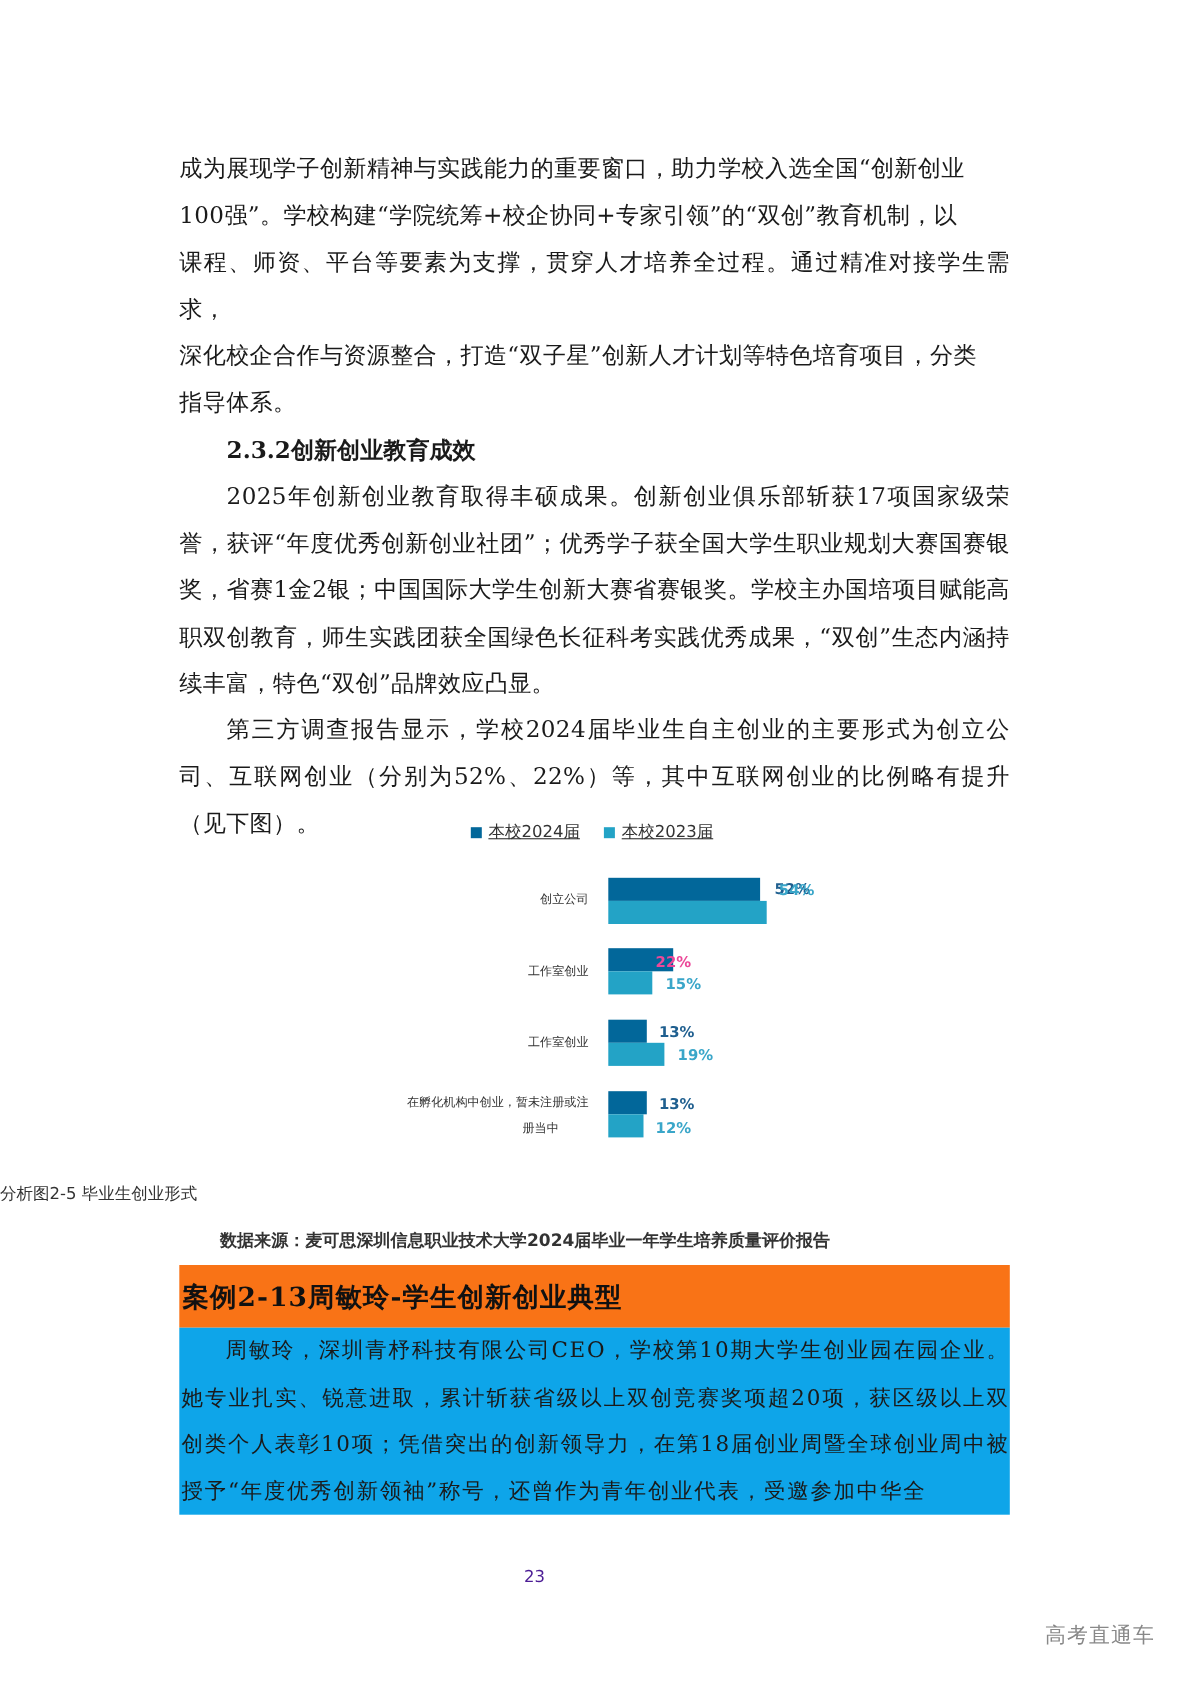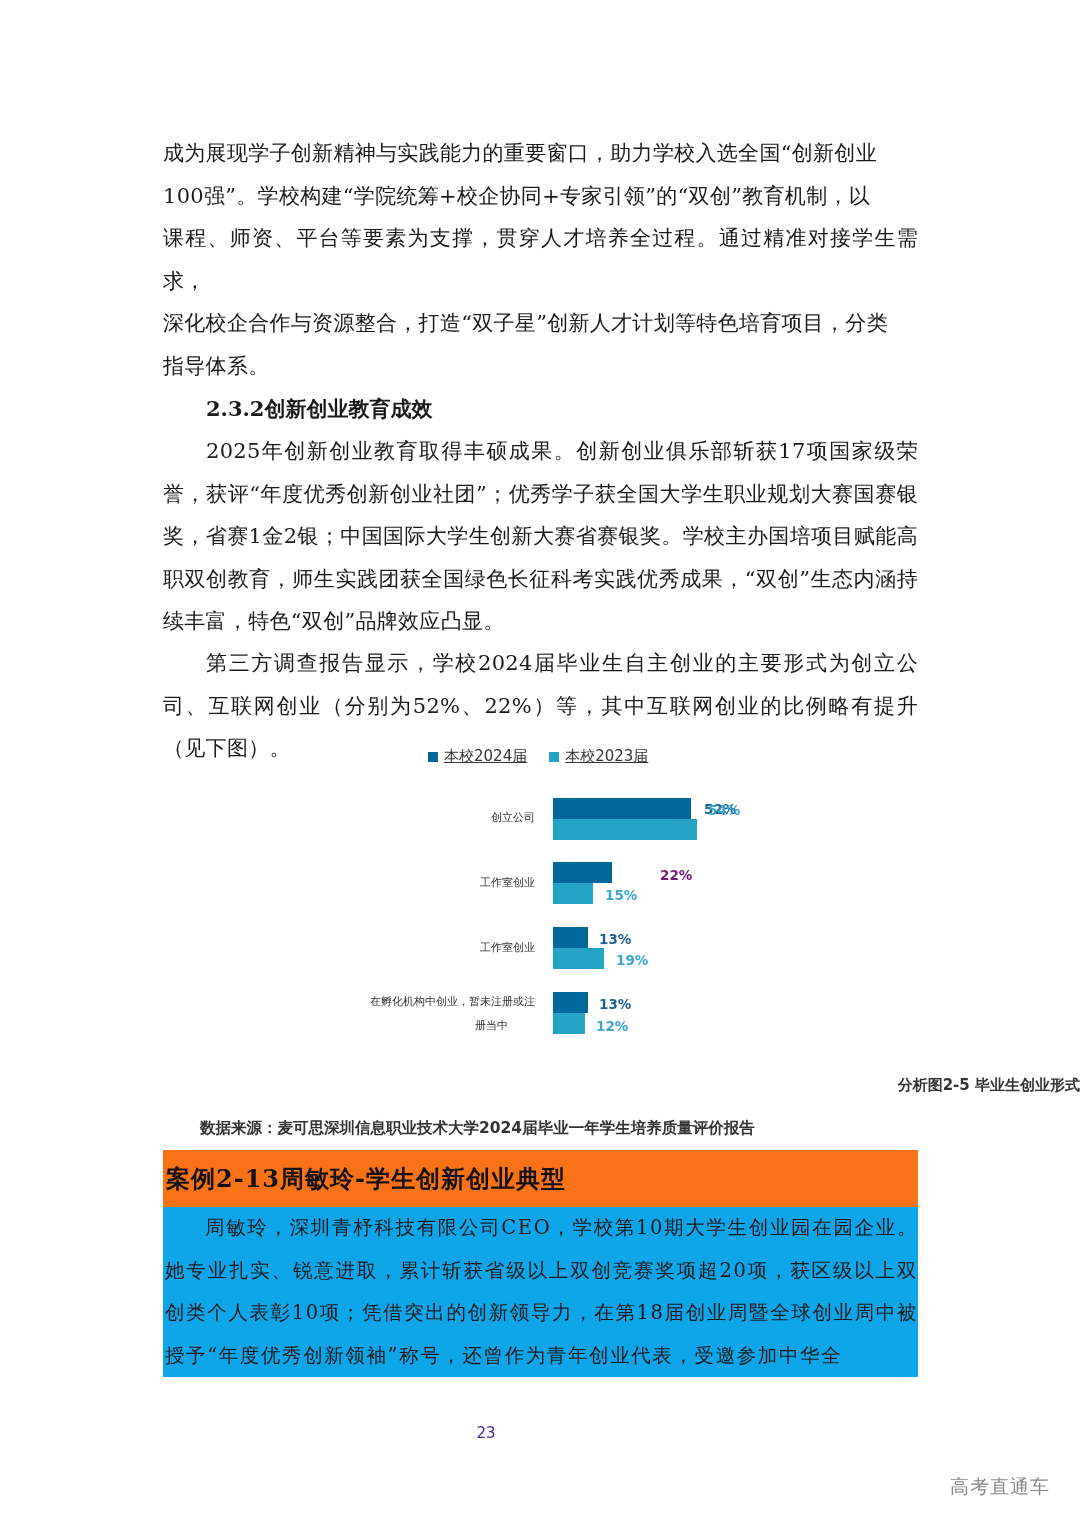--- a/index.html
+++ b/index.html
@@ -29,22 +29,22 @@
     position: absolute; right: 545px; text-align: right;
     font-family: "DejaVu Sans", "Liberation Sans", sans-serif; font-size: 11px; color: #333;
     line-height: 24px; white-space: nowrap;
   }
   .bar { position: absolute; left: 553px; height: 21px; }
   .val {
     position: absolute; font-family: "DejaVu Sans", "Liberation Sans", sans-serif;
     font-size: 13.5px; font-weight: bold; line-height: 20px;
   }
   .caption {
-    position: absolute; left: 0; width: 1080px; text-align: right;
-    font-family: "DejaVu Sans", "Liberation Sans", sans-serif; font-size: 15px; font-weight: bold; color: #333;
+    position: absolute; left: 0; width: 1080px; text-align: left;
+    font-family: "DejaVu Sans", "Liberation Sans", sans-serif; font-size: 15px; font-weight: normal; color: #333;
   }
   .source {
     position: absolute; left: 200px; top: 1118px;
     font-family: "DejaVu Sans", "Liberation Sans", sans-serif; font-size: 15.5px; font-weight: bold; color: #333;
   }
   
   .case-box { position: absolute; left: 163px; top: 1150px; width: 755px; }
   .case-title {
     background: #f97316; height: 57px; line-height: 57px; padding-left: 3px;
     font-size: 24px; font-weight: bold; color: #111; letter-spacing: 1px;
@@ -94,21 +94,21 @@
 
   <div class="cat-label" style="top:806px;">创立公司</div>
   <div class="bar" style="top:798px; width:138px; background:#02679a;"></div>
   <div class="bar" style="top:819px; width:144px; background:#23a3c6;"></div>
   <div class="val" style="top:799px; left:704px; color:#1f5f8f;">52%</div>
   <div class="val" style="top:800px; left:708px; color:#3aa6c9;">54%</div>
 
   <div class="cat-label" style="top:871px;">工作室创业</div>
   <div class="bar" style="top:862px; width:59px; background:#02679a;"></div>
   <div class="bar" style="top:883px; width:40px; background:#23a3c6;"></div>
-  <div class="val" style="top:865px; left:660px; color:#701a75;">22%</div>
+  <div class="val" style="top:865px; left:596px; color:#ec4899;">22%</div>
   <div class="val" style="top:885px; left:605px; color:#3aa6c9;">15%</div>
 
   <div class="cat-label" style="top:936px;">工作室创业</div>
   <div class="bar" style="top:927px; width:35px; background:#02679a;"></div>
   <div class="bar" style="top:948px; width:51px; background:#23a3c6;"></div>
   <div class="val" style="top:929px; left:599px; color:#1f5f8f;">13%</div>
   <div class="val" style="top:950px; left:616px; color:#3aa6c9;">19%</div>
 
   <div class="cat-label" style="top:990px;">
     <div>在孵化机构中创业，暂未注册或注</div>

